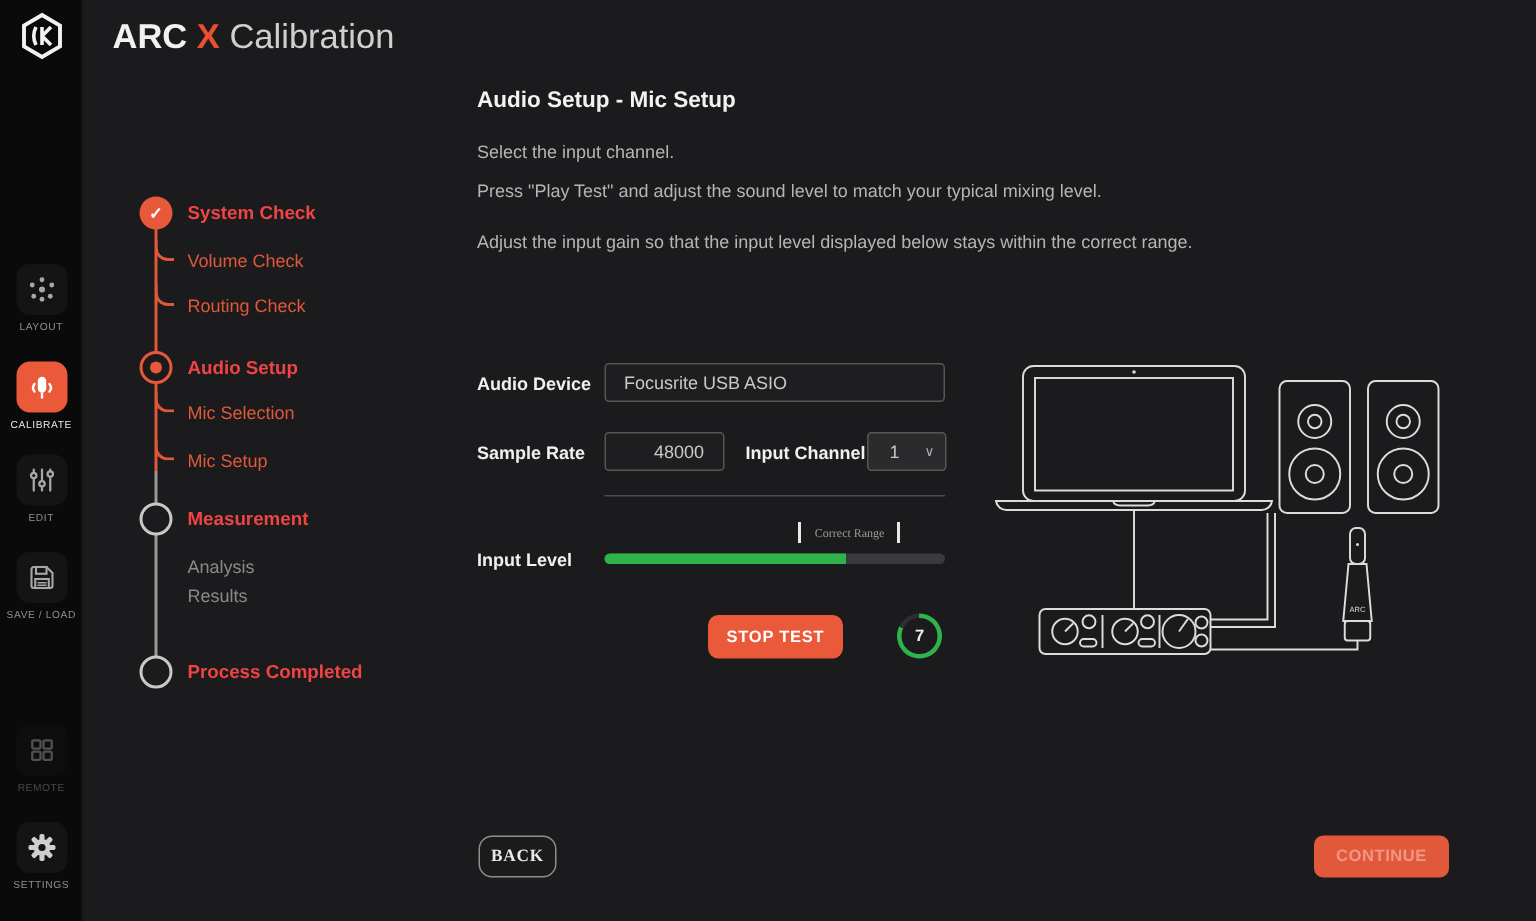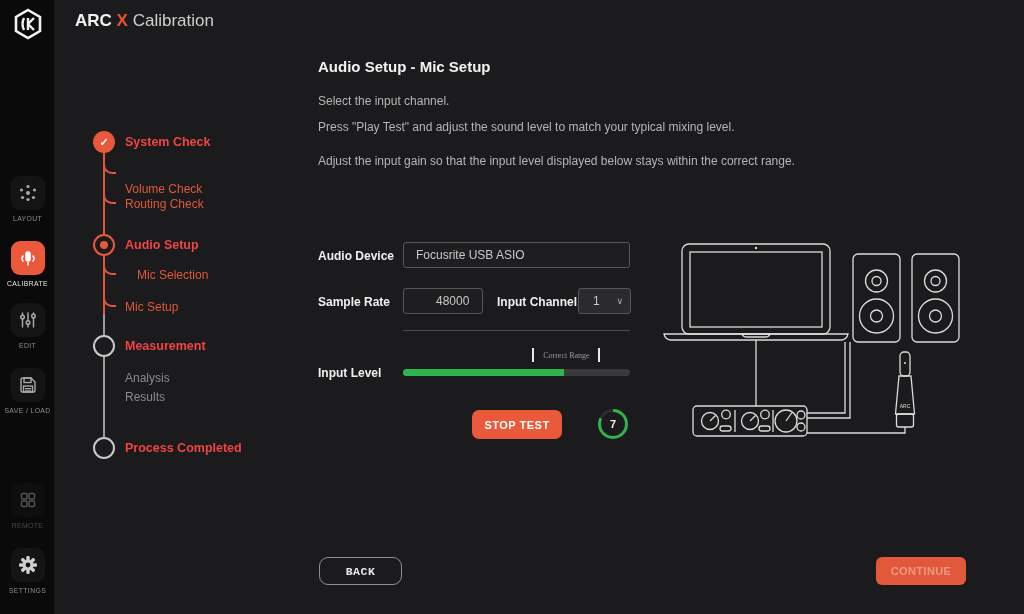--- a/index.html
+++ b/index.html
@@ -14,21 +14,21 @@
   .side-item { position:absolute; left:0; width:55px; display:flex; flex-direction:column;
                align-items:center; cursor:pointer; }
   .tile { width:34px; height:34px; border-radius:9px; background:#141415;
           display:flex; align-items:center; justify-content:center; }
   .tile.active { background:#ea593a; }
   .side-label { margin-top:5px; font-size:6.8px; letter-spacing:.4px; color:#8f8f8f; }
   .side-item.active .side-label { color:#e6e6e6; }
   .side-item.dimmed { opacity:.45; }
 
   
-  .app-title { position:absolute; left:75px; top:11px; font-size:17px; }
+  .app-title { position:absolute; left:75px; top:11px; font-size:23px; }
   .app-title .brand { color:#f2f2f2; font-weight:bold; }
   .app-title .model { color:#e8502e; font-weight:bold; }
   .app-title .prod  { color:#cfcfcf; font-weight:400; }
 
   
   .stepper { position:absolute; left:90px; top:128px; width:230px; height:345px; }
   .step-line { position:absolute; left:13px; width:2px; }
   .step-line.orange { top:14px; height:172px; background:#e0583a; }
   .step-line.gray   { top:186px; height:134px; background:#9a9a9a; }
   .hook { position:absolute; left:13px; width:13px; height:14px;
@@ -70,24 +70,24 @@
   .btn-stop { position:absolute; left:472px; top:410px; width:90px; height:29px;
               background:#ea593a; border:none; border-radius:7px; color:#fff;
               font-weight:bold; font-size:11px; letter-spacing:.5px; cursor:pointer;
               font-family:"Liberation Sans", sans-serif; }
   .countdown { position:absolute; left:598px; top:409px; width:30px; height:30px;
                border-radius:50%; display:flex; align-items:center; justify-content:center; }
   .countdown .inner { width:24px; height:24px; border-radius:50%; background:#1b1b1d;
                       display:flex; align-items:center; justify-content:center;
                       color:#f0f0f0; font-size:11px; font-weight:bold; }
 
-  .btn-back { position:absolute; left:319px; top:557px; width:83px; height:28px;
+  .btn-back { position:absolute; left:319px; top:557px; width:52px; height:28px;
               background:transparent; border:1px solid #8e8e8e; border-radius:9px;
               color:#e8e8e8; font-size:11.5px; font-weight:bold; letter-spacing:.5px;
-              cursor:pointer; font-family:Liberation Mono, monospace; }
+              cursor:pointer; font-family:Liberation Serif, serif; }
   .btn-continue { position:absolute; left:876px; top:557px; width:90px; height:28px;
               background:#e2583a; border:none; border-radius:6px;
               color:rgba(255,255,255,.38); font-size:11px; font-weight:bold;
               letter-spacing:.4px; cursor:pointer; font-family:"Liberation Sans", sans-serif; }
 
   .illustration { position:absolute; left:660px; top:230px; }
 </style>
 </head>
 <body>
 
@@ -201,29 +201,29 @@
     <div class="hook" style="top:32px;"></div>
     <div class="hook" style="top:62px;"></div>
     <div class="hook" style="top:133px;"></div>
     <div class="hook" style="top:165px;"></div>
 
     <div class="marker done" style="top:3px;">
       <span>✓</span>
     </div>
     <div class="step-label major" style="top:7px;">System Check</div>
 
-    <div class="step-label sub-on" style="top:39px;margin-top:15px;">Volume Check</div>
+    <div class="step-label sub-on" style="top:39px;">Volume Check</div>
     <div class="step-label sub-on" style="top:69px;">Routing Check</div>
 
     <div class="marker current" style="top:106px;">
         <div class="dot"></div>
       </div>
     <div class="step-label major" style="top:110px;">Audio Setup</div>
 
-    <div class="step-label sub-on" style="top:140px;margin-left:12px;">Mic Selection</div>
+    <div class="step-label sub-on" style="top:140px;">Mic Selection</div>
     <div class="step-label sub-on" style="top:172px;">Mic Setup</div>
 
     <div class="marker pending" style="top:207px;"></div>
     <div class="step-label major" style="top:211px;">Measurement</div>
 
     <div class="step-label sub-off" style="top:243px;">Analysis</div>
     <div class="step-label sub-off" style="top:262px;">Results</div>
 
     <div class="marker pending" style="top:309px;"></div>
     <div class="step-label major" style="top:313px;">Process Completed</div>

